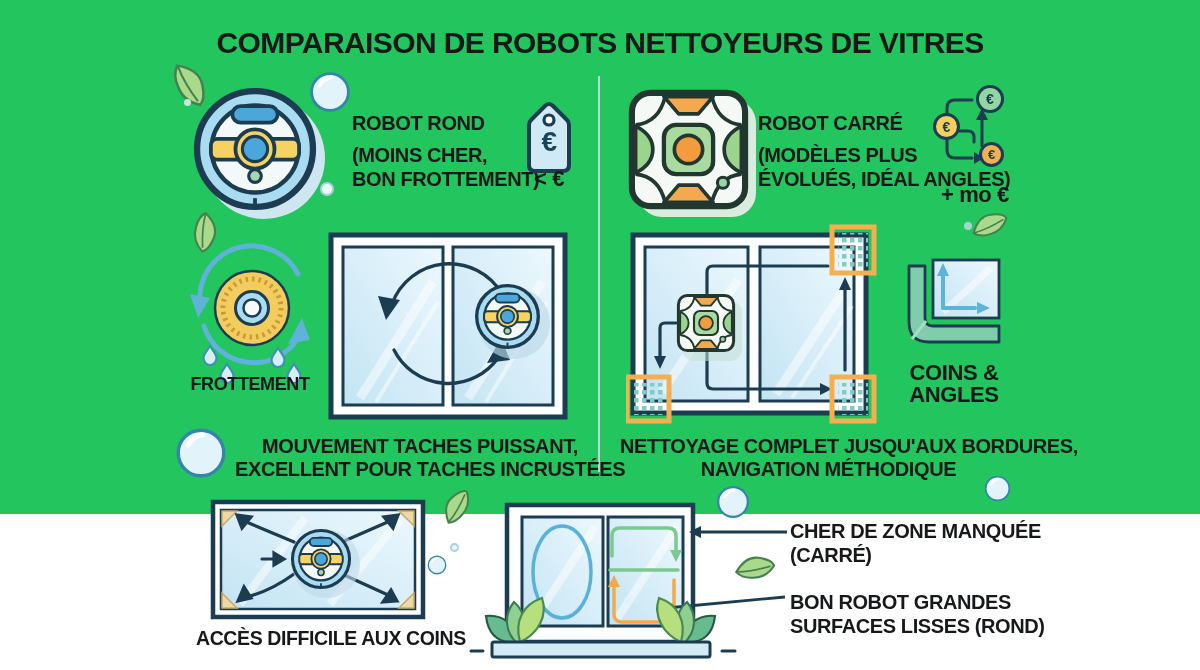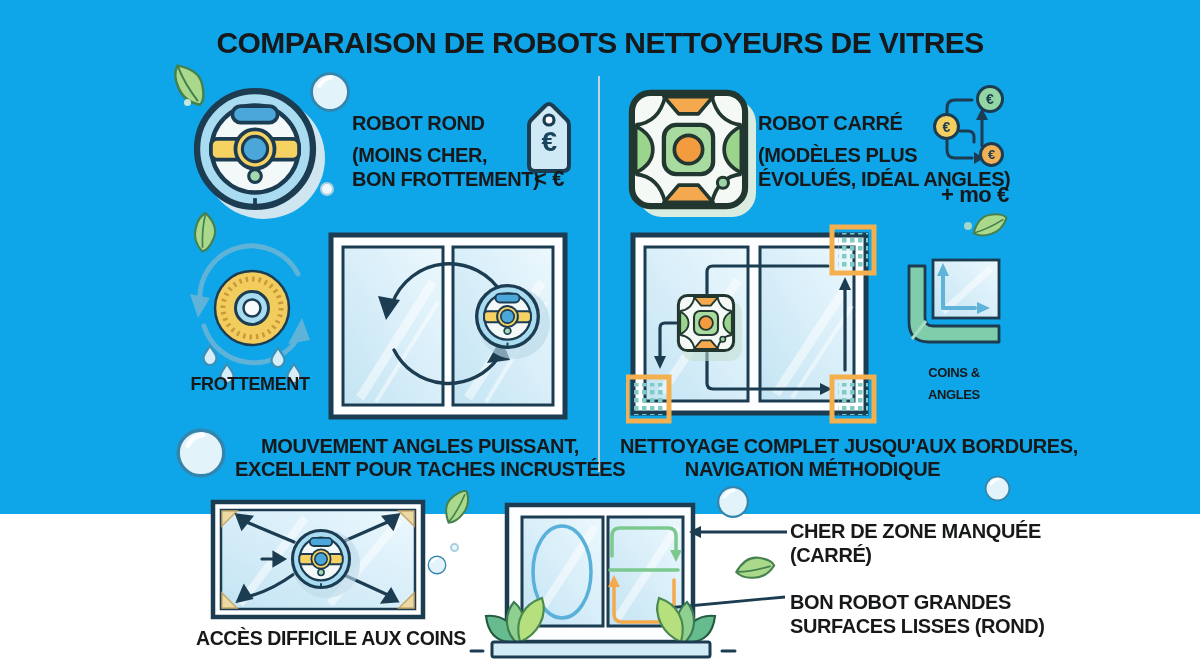--- a/index.html
+++ b/index.html
@@ -1,17 +1,17 @@
 <!DOCTYPE html>
 <html><head>
 <meta charset="utf-8">
 <style>
   html,body{margin:0;padding:0;background:#ffffff;}
   body{width:1200px;height:670px;overflow:hidden;font-family:"Liberation Sans","DejaVu Sans",sans-serif;}
-  .stage{position:relative;width:1200px;height:514px;background:#0ea5e9;}
+  .stage{position:relative;width:1200px;height:514px;background:#22c55e;}
   .abs{position:absolute;}
   .t{font-weight:800;color:#17181a;letter-spacing:-0.4px;white-space:nowrap;}
   .ctr{text-align:center;}
   .title{font-size:30px;letter-spacing:-0.6px;}
   .robot-name{font-size:20px;}
   .robot-sub{font-size:20px;line-height:24px;}
   .caption{font-size:20px;line-height:23.5px;}
   .small-label{font-size:18px;}
   .price{font-size:22px;}
   .coin{border-radius:50%;border:3px solid #1c3c52;color:#1c3c52;font-weight:800;display:flex;align-items:center;justify-content:center;box-sizing:border-box;}
@@ -130,21 +130,21 @@
     <polygon points="50,66 72,70 58,90" fill="#1c3c52"></polygon>
     <path d="M66 120 A61 61 0 0 0 170 128" fill="none" stroke="#1c3c52" stroke-width="3.4" stroke-linecap="round"></path>
     <polygon points="159,133 182,130 173,108" fill="#1c3c52"></polygon>
     <circle cx="186" cy="93" r="36" fill="#bcd9e8" opacity="0.65"></circle>
     <use href="#robotRound" transform="translate(146,53) scale(0.67)"></use>
   </svg>
 
   <svg class="abs" style="left:175px;top:427px;" width="52" height="52" viewBox="0 0 40 40">
       <use href="#bubbleDef"></use>
     </svg>
-  <div class="abs t caption ctr" style="left:235px;top:435px;width:370px;">MOUVEMENT ANGLES PUISSANT,</div>
+  <div class="abs t caption ctr" style="left:235px;top:435px;width:370px;">MOUVEMENT TACHES PUISSANT,</div>
   <div class="abs t caption ctr" style="left:235px;top:458px;width:370px;">EXCELLENT POUR TACHES INCRUSTÉES</div>
 
   <svg class="abs" style="left:210px;top:498px;" width="216" height="124" viewBox="0 0 216 124">
     <rect x="3" y="4" width="210" height="115" fill="#fdfeff" stroke="#1c3c52" stroke-width="4.5"></rect>
     <rect x="11" y="12" width="194" height="99" fill="url(#glassGrad)" stroke="#1c3c52" stroke-width="2.5"></rect>
     <line x1="30" y1="106" x2="95" y2="20" stroke="#ffffff" stroke-width="8" opacity="0.5"></line>
     <line x1="120" y1="106" x2="190" y2="22" stroke="#ffffff" stroke-width="8" opacity="0.5"></line>
     <polygon points="12,13 27,13 12,28" fill="#ecd9a4" stroke="#c9a96a" stroke-width="1.5"></polygon>
     <polygon points="204,13 189,13 204,28" fill="#ecd9a4" stroke="#c9a96a" stroke-width="1.5"></polygon>
     <polygon points="12,110 27,110 12,95" fill="#ecd9a4" stroke="#c9a96a" stroke-width="1.5"></polygon>
@@ -228,27 +228,27 @@
     <line x1="40" y1="54" x2="88" y2="10" stroke="#ffffff" stroke-width="7" opacity="0.5"></line>
     <path d="M6 8 H22 V60 Q22 68 30 68 H96 V84 H26 Q6 84 6 64 Z" fill="#7fcdab" stroke="#1c3c52" stroke-width="2.8" stroke-linejoin="round"></path>
     <line x1="9" y1="81" x2="23" y2="63" stroke="#a8dcc3" stroke-width="3"></line>
     <g stroke="#5fb2d8" stroke-width="4" fill="none" stroke-linecap="round">
       <path d="M40 50 V16"></path>
         <path d="M40 50 H72"></path>
     </g>
     <polygon points="34,18 46,18 40,5" fill="#5fb2d8"></polygon>
     <polygon points="74,44 74,56 87,50" fill="#5fb2d8"></polygon>
   </svg>
-  <div class="abs t ctr" style="left:903px;top:362px;width:102px;font-size:13px;line-height:22px;">
+  <div class="abs t ctr" style="left:903px;top:362px;width:102px;font-size:22px;line-height:22px;">
     <div>COINS &amp;</div>
     <div>ANGLES</div>
   </div>
 
   <div class="abs t caption ctr" style="left:600px;top:435px;width:425px;padding-left:20px;">NETTOYAGE COMPLET JUSQU'AUX BORDURES,</div>
-  <div class="abs t caption ctr" style="left:600px;top:458px;width:425px;">NAVIGATION MÉTHODIQUE</div>
+  <div class="abs t caption ctr" style="left:600px;top:458px;width:425px;padding-left:16px;">NAVIGATION MÉTHODIQUE</div>
 
   <svg class="abs" style="left:439px;top:492px;transform:rotate(-15deg);" width="36" height="32" viewBox="0 0 40 40">
       <use href="#leafDef"></use>
     </svg>
   <div class="abs dot" style="left:450px;top:543px;width:9px;height:9px;background:#eef8fc;border:2px solid #a9cfe0;box-sizing:border-box;"></div>
   <svg class="abs" style="left:427px;top:555px;" width="20" height="20" viewBox="0 0 40 40">
       <use href="#bubbleDef"></use>
     </svg>
   <svg class="abs" style="left:716px;top:485px;" width="34" height="34" viewBox="0 0 40 40">
       <use href="#bubbleDef"></use>

